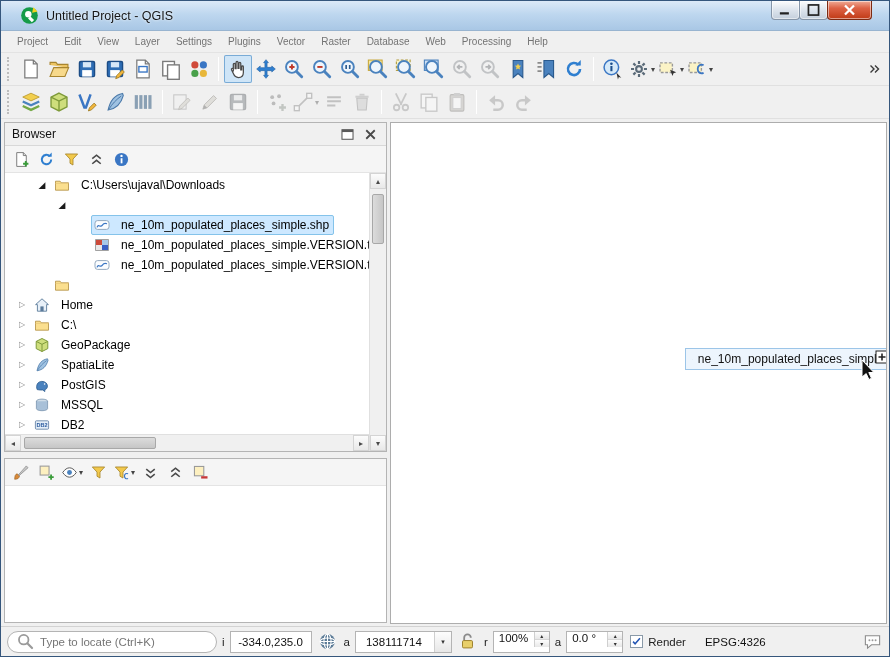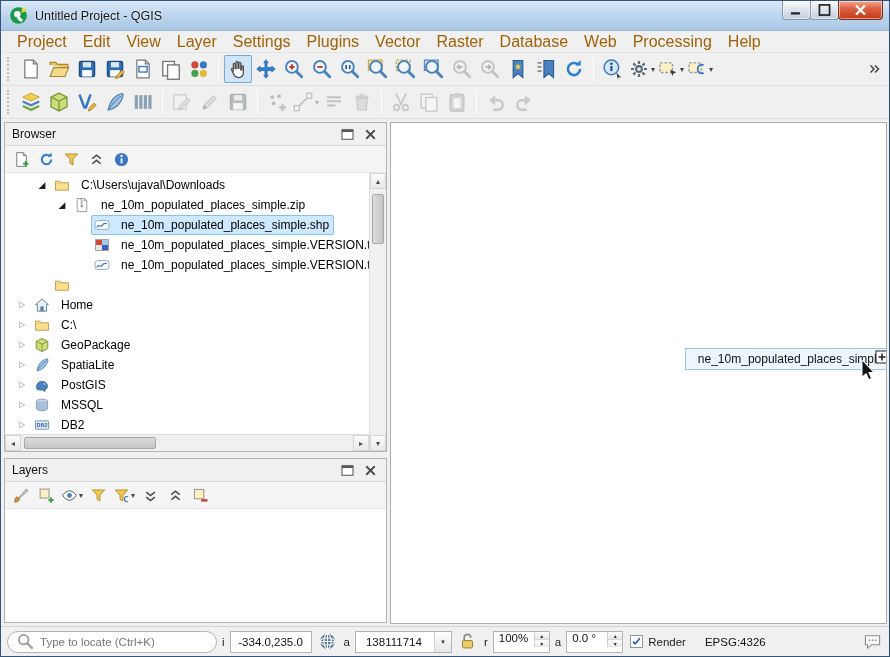--- a/index.html
+++ b/index.html
@@ -1,30 +1,30 @@
 <!DOCTYPE html>
 <html><head>
 <meta charset="utf-8">
 <style>
 *{margin:0;padding:0;box-sizing:border-box}
 html,body{width:890px;height:657px;overflow:hidden;background:#fff;font-family:"Liberation Sans",sans-serif}
 .win{width:890px;height:657px;border:1px solid #35567c;background:#f0f0f0;display:flex;flex-direction:column}
 
-.titlebar{height:30px;flex:none;background:linear-gradient(#dce9f7,#bed7ef 45%,#a9c7e5);display:flex;align-items:center;padding:0 6px;border-bottom:1px solid #98b4d0}
+.titlebar{height:30px;flex:none;background:linear-gradient(#dce9f7,#bed7ef 45%,#a9c7e5);display:flex;align-items:center;padding:0 17px;border-bottom:1px solid #98b4d0}
 .app-icon{width:19px;height:19px;margin:0 7px 0 2px}
 .app-icon svg{width:19px;height:19px}
 .title{font-size:12.5px;color:#161616;text-shadow:0 0 3px #fff}
 .winbtns{margin-left:auto;display:flex;align-self:flex-start}
 .wbtn{height:19px;display:flex;align-items:center;justify-content:center;border:1px solid #8595a8;border-top:none;border-radius:0 0 4px 4px;margin-left:-1px;background:linear-gradient(#fdfdfd,#dfe6ee 45%,#c4cfdc);box-shadow:inset 0 0 0 1px rgba(255,255,255,.5)}
 .wbtn svg{width:12px;height:12px}
 .wbtn.min,.wbtn.max{width:29px}
 .wbtn.close{width:45px;background:linear-gradient(#f0ac97,#dd6245 40%,#c03a16);border-color:#7c2a12}
 
 .menubar{height:22px;flex:none;display:flex;align-items:center;padding-left:8px;background:#f0f0f0;border-bottom:1px solid #e3e3e3}
-.menu-item{font-size:16px;padding:3px 8px;color:#a16207;cursor:default}
+.menu-item{font-size:10px;padding:3px 8px;color:#737373;cursor:default}
 
 .toolbar{height:33px;flex:none;display:flex;align-items:center;padding:0 4px;background:#f0f0f0;border-bottom:1px solid #e0e0e0}
 .tgrip{width:5px;height:24px;border-left:2px dotted #bdbdbd;margin:0 5px 0 2px}
 .tbtn{height:28px;min-width:28px;display:flex;align-items:center;justify-content:center;border-radius:2px;padding:0 1px}
 .tbtn .ic{width:22px;height:22px}
 .tbtn.active{background:#cfe5f7;box-shadow:inset 0 0 0 1px #79abd6}
 .tbtn.disabled{opacity:.38;filter:grayscale(.9)}
 .tbtn.overflow{margin-left:auto;min-width:22px}
 .tbtn.overflow .ic{width:16px;height:16px}
 .dd{font-size:8px;color:#444;margin-left:1px}
@@ -488,33 +488,20 @@
                   <span class="tcontent">
                     <svg viewBox="0 0 16 16" class="ic">
                       <path d="M1.5 13.2V4.2h4.6l1.2 1.6h7.2v7.4z" fill="#fbdf8f" stroke="#b08d3e" stroke-width=".8"></path>
                       <path d="M1.5 6.4h13" stroke="#e8c87a" stroke-width=".9"></path>
                     </svg>
                     <span class="tlabel">C:\Users\ujaval\Downloads</span>
                   </span>
                 </div>
                 <div class="trow">
                   <span class="arrow exp" style="margin-left: 40px;">◢</span>
-                  <span class="tcontent">
-                    <svg viewBox="0 0 16 16" class="ic">
-                      <path d="M3.2 1.5h7.2l2.4 2.4v10.6H3.2z" fill="#fff" stroke="#8a8a8a" stroke-width=".8"></path>
-                      <path d="M10.4 1.5v2.4h2.4" fill="none" stroke="#8a8a8a" stroke-width=".8"></path>
-                      <rect x="6.6" y="2.2" width="1.1" height="1.1" fill="#7a7a7a"></rect>
-                      <rect x="7.7" y="3.3" width="1.1" height="1.1" fill="#7a7a7a"></rect>
-                      <rect x="6.6" y="4.4" width="1.1" height="1.1" fill="#7a7a7a"></rect>
-                      <rect x="7.7" y="5.5" width="1.1" height="1.1" fill="#7a7a7a"></rect>
-                      <rect x="6.6" y="6.6" width="1.1" height="1.1" fill="#7a7a7a"></rect>
-                      <rect x="6.9" y="8" width="1.7" height="2.2" fill="#7a7a7a"></rect>
-                    </svg>
-                    <span class="tlabel">ne_10m_populated_places_simple.zip</span>
-                  </span>
                 </div>
                 <div class="trow">
                   <span class="arrow" style="margin-left: 60px;"></span>
                   <span class="tcontent sel">
                     <svg viewBox="0 0 16 16" class="ic">
                       <rect x="1" y="3.6" width="14" height="8.8" rx="2.6" fill="#fbfdff" stroke="#8aa0b8" stroke-width=".9"></rect>
                       <path d="M3 10.4c1.6-4.6 3.2 1.2 5.4-2.2 1.4-2.2 3-2 4.6-1.4" fill="none" stroke="#3a76c4" stroke-width="1.2"></path>
                     </svg>
                     <span class="tlabel">ne_10m_populated_places_simple.shp</span>
                   </span>
@@ -636,36 +623,20 @@
                 <div class="sthumb v"></div>
               </div>
             <div class="sarrow">▾</div>
           </div>
         </div>
       </div>
 
       <div class="splitter"></div>
 
       <div class="panel layers">
-        <div class="phead">
-          <span>Layers</span>
-          <span class="ptools">
-            <span class="pbtn">
-                <svg viewBox="0 0 16 16" class="ic" style="width:100%;height:100%;max-width:19px;max-height:19px">
-                  <rect x="2.8" y="3.5" width="10.4" height="9" fill="#fff" stroke="#5a5a5a"></rect>
-                  <rect x="2.8" y="3.5" width="10.4" height="2.2" fill="#5a5a5a"></rect>
-                </svg>
-              </span>
-            <span class="pbtn">
-                <svg viewBox="0 0 16 16" class="ic" style="width:100%;height:100%;max-width:19px;max-height:19px">
-                  <path d="M4 4l8 8M12 4l-8 8" stroke="#4a4a4a" stroke-width="1.7"></path>
-                </svg>
-              </span>
-          </span>
-        </div>
         <div class="ptoolbar" id="layers-toolbar">
             <div class="tbtn">
               <svg viewBox="0 0 16 16" class="ic">
                 <path d="M1.6 14.4c2.9 0 4.2-1.2 4.5-3.1L4 9.2c-1.9.4-2.4 2.2-2.4 5.2z" fill="#d98a3a" stroke="#9a5f1d" stroke-width=".6"></path>
                 <path d="M5 10.3l7.5-8.5 1.7 1.7-8.5 7.5z" fill="#c8c8c8" stroke="#7a7a7a" stroke-width=".6"></path>
               </svg>
             </div>
             <div class="tbtn">
               <svg viewBox="0 0 16 16" class="ic">
                 <rect x="2" y="2" width="8.4" height="8.4" fill="#fdf0c0" stroke="#999"></rect>

